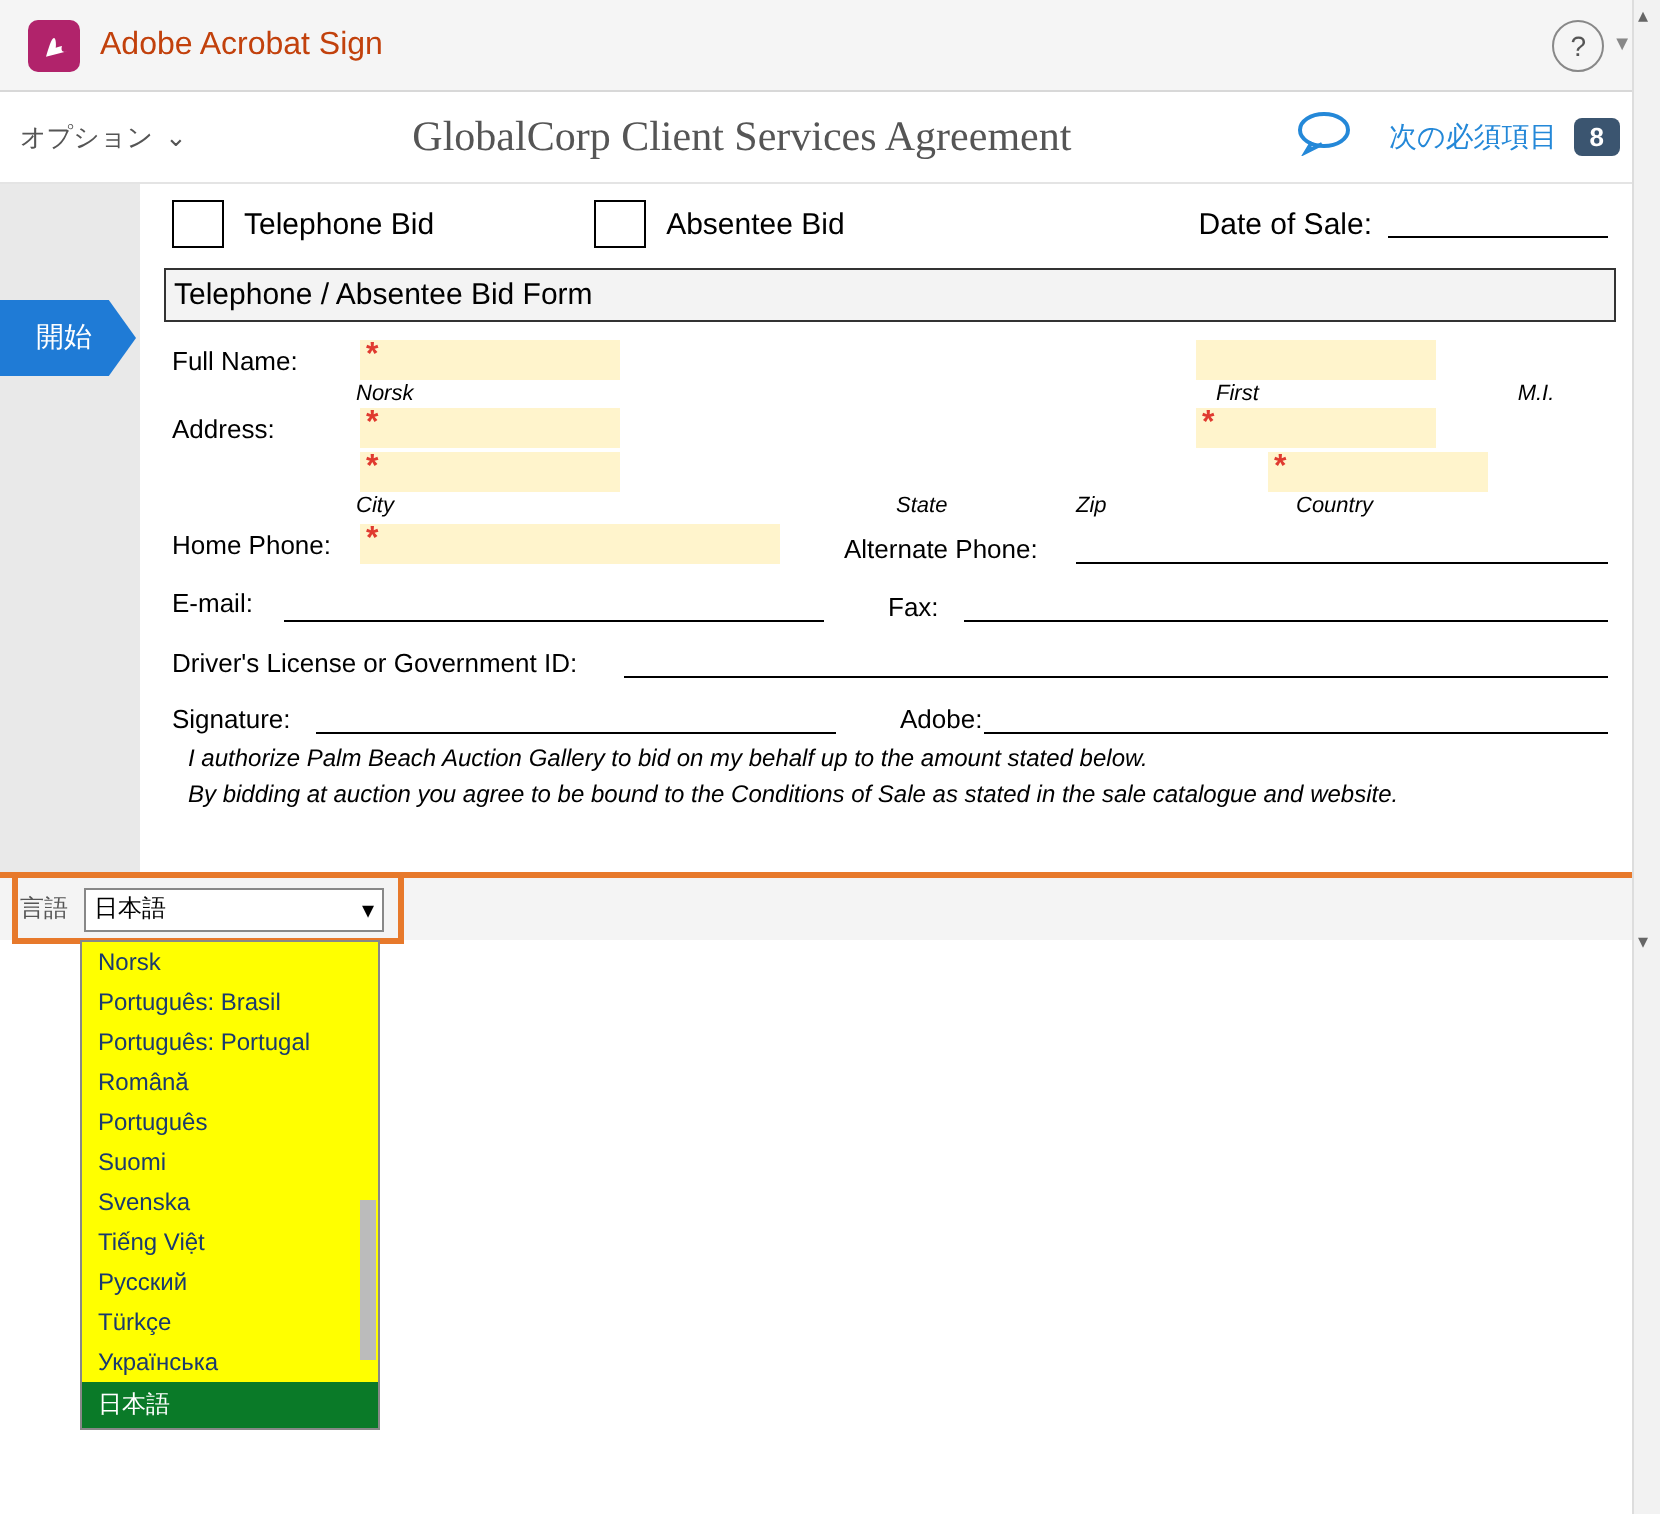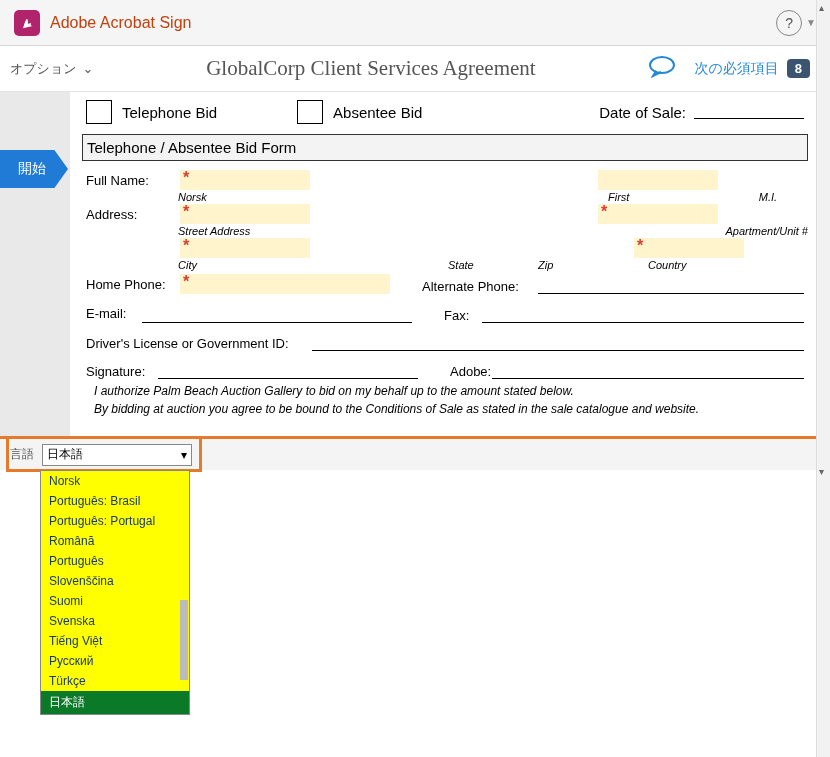--- a/index.html
+++ b/index.html
@@ -138,25 +138,20 @@
       <div class="flabel">Address:</div>
       <div class="req-field" style="width:130px">
           <span class="ast">*</span>
         </div>
       <div style="flex:1"></div>
       <div class="req-field" style="width:120px">
           <span class="ast">*</span>
         </div>
       <div style="width:80px"></div>
     </div>
-    <div class="sublabel-row">
-      <span style="width:200px">Street Address</span>
-      <span style="flex:1"></span>
-      <span style="width:120px;text-align:right">Apartment/Unit #</span>
-    </div>
 
     <div class="frow">
       <div class="flabel"></div>
       <div class="req-field" style="width:130px">
           <span class="ast">*</span>
         </div>
       <div style="flex:1"></div>
       <div class="req-field" style="width:110px;margin-right:60px">
           <span class="ast">*</span>
         </div>
@@ -214,22 +209,22 @@
   </div>
 </div>
 <div class="lang-highlight"></div>
 
 <div class="lang-dropdown" id="lang-dd">
     <div class="lang-item">Norsk</div>
     <div class="lang-item">Português: Brasil</div>
     <div class="lang-item">Português: Portugal</div>
     <div class="lang-item">Română</div>
     <div class="lang-item">Português</div>
-    <div class="lang-item">Slovenščina</div>
     <div class="lang-item">Suomi</div>
     <div class="lang-item">Svenska</div>
     <div class="lang-item">Tiếng Việt</div>
     <div class="lang-item">Русский</div>
     <div class="lang-item">Türkçe</div>
+    <div class="lang-item">Українська</div>
     <div class="lang-item selected">日本語</div>
   </div>
 
 <div class="inner-scroll-gray"></div>
 
 </body></html>

